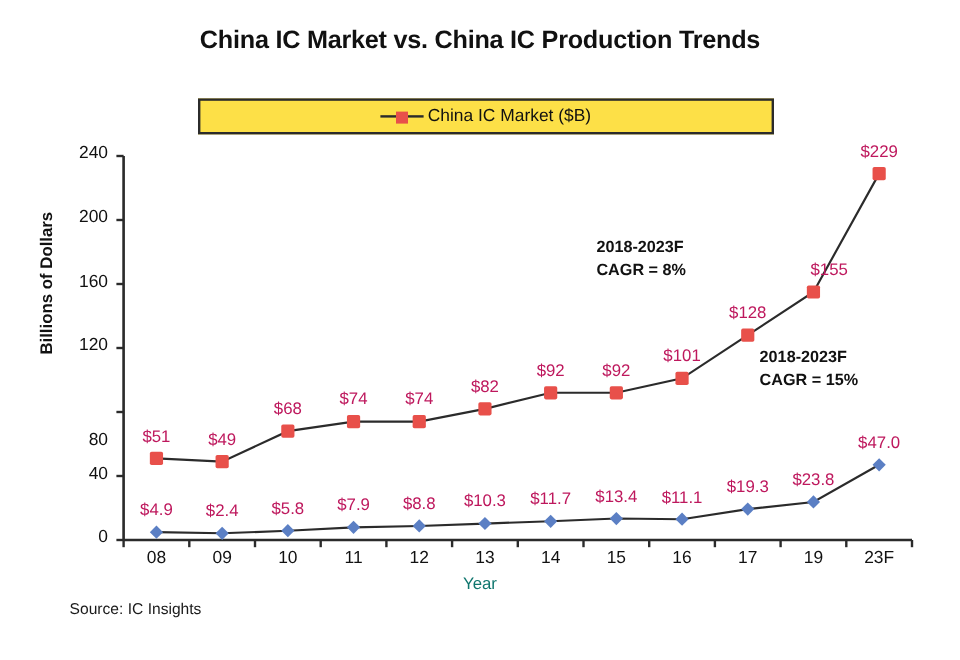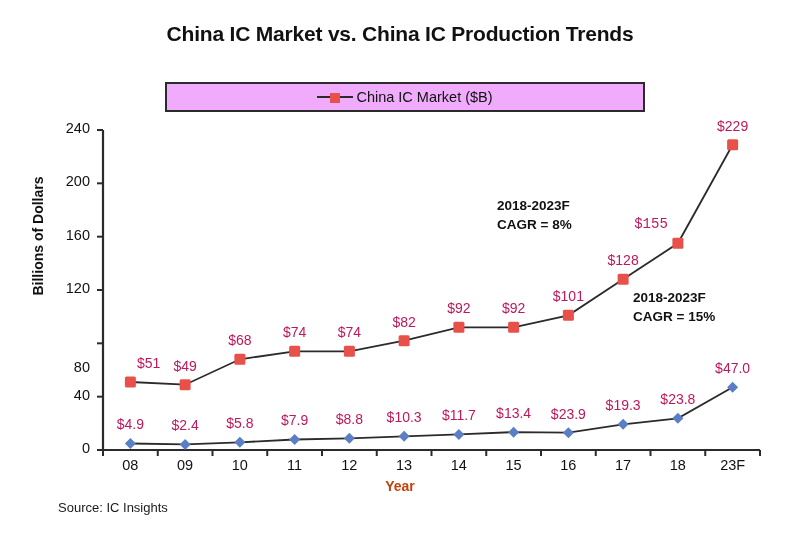--- a/index.html
+++ b/index.html
@@ -10,21 +10,21 @@
   }
   #chart-root{position:absolute;inset:0;}
 
   .chart-title{
     position:absolute;left:0;top:22px;width:800px;text-align:center;
     font-size:21px;font-weight:bold;letter-spacing:-0.2px;color:#111;
   }
 
   .legend-box{
     position:absolute;left:165px;top:82px;width:480px;height:30px;
-    border:2px solid #2b2b2b;background:#f0abfc;
+    border:2px solid #2b2b2b;background:#fde047;
     display:flex;align-items:center;justify-content:center;gap:34px;
     box-sizing:border-box;
   }
   .legend-item{display:flex;align-items:center;gap:0px;font-size:14.5px;color:#111;}
   .legend-mark{position:relative;width:36px;height:14px;display:inline-block;margin-right:3px;}
   .legend-mark .lm-line{
     position:absolute;left:0;top:6px;width:36px;height:2px;background:#2b2b2b;
   }
   .legend-mark .lm-sq{
     position:absolute;left:13px;top:3px;width:10px;height:10px;
@@ -33,21 +33,21 @@
     position:absolute;left:13px;top:3px;width:9px;height:9px;transform:rotate(45deg);
   }
 
   .axis-y-title{
     position:absolute;left:-62px;top:228px;width:200px;text-align:center;
     font-size:14px;font-weight:bold;color:#111;
     transform:rotate(-90deg);transform-origin:center center;
   }
   .axis-x-title{
     position:absolute;left:0;top:478px;width:800px;text-align:center;
-    font-size:14px;font-weight:bold;color:#c2410c;
+    font-size:14px;font-weight:normal;color:#0f766e;
   }
 
   .ytick-label{
     position:absolute;width:46px;text-align:right;font-size:14.5px;color:#111;
   }
   .xtick-label{
     position:absolute;text-align:center;font-size:14.5px;color:#111;width:46px;
   }
 
   .note-block{
@@ -104,21 +104,21 @@
       <div class="xtick-label" style="left: 107.375px; top: 457px;">08</div>
       <div class="xtick-label" style="left: 162.125px; top: 457px;">09</div>
       <div class="xtick-label" style="left: 216.875px; top: 457px;">10</div>
       <div class="xtick-label" style="left: 271.625px; top: 457px;">11</div>
       <div class="xtick-label" style="left: 326.375px; top: 457px;">12</div>
       <div class="xtick-label" style="left: 381.125px; top: 457px;">13</div>
       <div class="xtick-label" style="left: 435.875px; top: 457px;">14</div>
       <div class="xtick-label" style="left: 490.625px; top: 457px;">15</div>
       <div class="xtick-label" style="left: 545.375px; top: 457px;">16</div>
       <div class="xtick-label" style="left: 600.125px; top: 457px;">17</div>
-      <div class="xtick-label" style="left: 654.875px; top: 457px;">18</div>
+      <div class="xtick-label" style="left: 654.875px; top: 457px;">19</div>
       <div class="xtick-label" style="left: 709.625px; top: 457px;">23F</div>
     </div>
 
   <svg id="plot-svg" width="800" height="550">
       <line x1="103" y1="130" x2="103" y2="450" stroke="#2b2b2b" stroke-width="2.2"></line>
       <line x1="103" y1="450" x2="760" y2="450" stroke="#2b2b2b" stroke-width="2.2"></line>
       <line x1="97" y1="450" x2="103" y2="450" stroke="#2b2b2b" stroke-width="2"></line>
       <line x1="97" y1="396.6666666666667" x2="103" y2="396.6666666666667" stroke="#2b2b2b" stroke-width="2"></line>
       <line x1="97" y1="343.33333333333337" x2="103" y2="343.33333333333337" stroke="#2b2b2b" stroke-width="2"></line>
       <line x1="97" y1="290" x2="103" y2="290" stroke="#2b2b2b" stroke-width="2"></line>
@@ -160,41 +160,41 @@
       <polygon points="404.125,430.76666666666665 409.625,436.26666666666665 404.125,441.76666666666665 398.625,436.26666666666665" fill="#5B7FC4"></polygon>
       <polygon points="458.875,428.9 464.375,434.4 458.875,439.9 453.375,434.4" fill="#5B7FC4"></polygon>
       <polygon points="513.625,426.6333333333333 519.125,432.1333333333333 513.625,437.6333333333333 508.125,432.1333333333333" fill="#5B7FC4"></polygon>
       <polygon points="568.375,427.1666666666667 573.875,432.6666666666667 568.375,438.1666666666667 562.875,432.6666666666667" fill="#5B7FC4"></polygon>
       <polygon points="623.125,418.76666666666665 628.625,424.26666666666665 623.125,429.76666666666665 617.625,424.26666666666665" fill="#5B7FC4"></polygon>
       <polygon points="677.875,412.76666666666665 683.375,418.26666666666665 677.875,423.76666666666665 672.375,418.26666666666665" fill="#5B7FC4"></polygon>
       <polygon points="732.625,381.8333333333333 738.125,387.3333333333333 732.625,392.8333333333333 727.125,387.3333333333333" fill="#5B7FC4"></polygon>
     </svg>
 
   <div id="data-labels">
-      <div class="dlabel" style="left: 130.375px; top: 355px; text-align: right;">$51</div>
+      <div class="dlabel" style="left: 130.375px; top: 355px;">$51</div>
       <div class="dlabel" style="left: 185.125px; top: 357.667px;">$49</div>
       <div class="dlabel" style="left: 239.875px; top: 332.333px;">$68</div>
       <div class="dlabel" style="left: 294.625px; top: 324.333px;">$74</div>
       <div class="dlabel" style="left: 349.375px; top: 324.333px;">$74</div>
       <div class="dlabel" style="left: 404.125px; top: 313.667px;">$82</div>
       <div class="dlabel" style="left: 458.875px; top: 300.333px;">$92</div>
       <div class="dlabel" style="left: 513.625px; top: 300.333px;">$92</div>
       <div class="dlabel" style="left: 568.375px; top: 288.333px;">$101</div>
       <div class="dlabel" style="left: 623.125px; top: 252.333px;">$128</div>
-      <div class="dlabel" style="left: 651px; top: 216.333px; font-family: Liberation Mono, monospace;">$155</div>
+      <div class="dlabel" style="left: 691px; top: 216.333px;">$155</div>
       <div class="dlabel" style="left: 732.625px; top: 117.667px;">$229</div>
       <div class="dlabel" style="left: 130.375px; top: 416.467px;">$4.9</div>
       <div class="dlabel" style="left: 185.125px; top: 417.4px;">$2.4</div>
       <div class="dlabel" style="left: 239.875px; top: 415.267px;">$5.8</div>
       <div class="dlabel" style="left: 294.625px; top: 412.467px;">$7.9</div>
       <div class="dlabel" style="left: 349.375px; top: 411.267px;">$8.8</div>
       <div class="dlabel" style="left: 404.125px; top: 409.267px;">$10.3</div>
       <div class="dlabel" style="left: 458.875px; top: 407.4px;">$11.7</div>
       <div class="dlabel" style="left: 513.625px; top: 405.133px;">$13.4</div>
-      <div class="dlabel" style="left: 568.375px; top: 405.667px;">$23.9</div>
+      <div class="dlabel" style="left: 568.375px; top: 405.667px;">$11.1</div>
       <div class="dlabel" style="left: 623.125px; top: 397.267px;">$19.3</div>
       <div class="dlabel" style="left: 677.875px; top: 391.267px;">$23.8</div>
       <div class="dlabel" style="left: 732.625px; top: 360.333px;">$47.0</div>
     </div>
 
   <div class="cagr-note" id="cagr-market">2018-2023F
 CAGR = 8%</div>
   <div class="cagr-note" id="cagr-production">2018-2023F
 CAGR = 15%</div>
 

